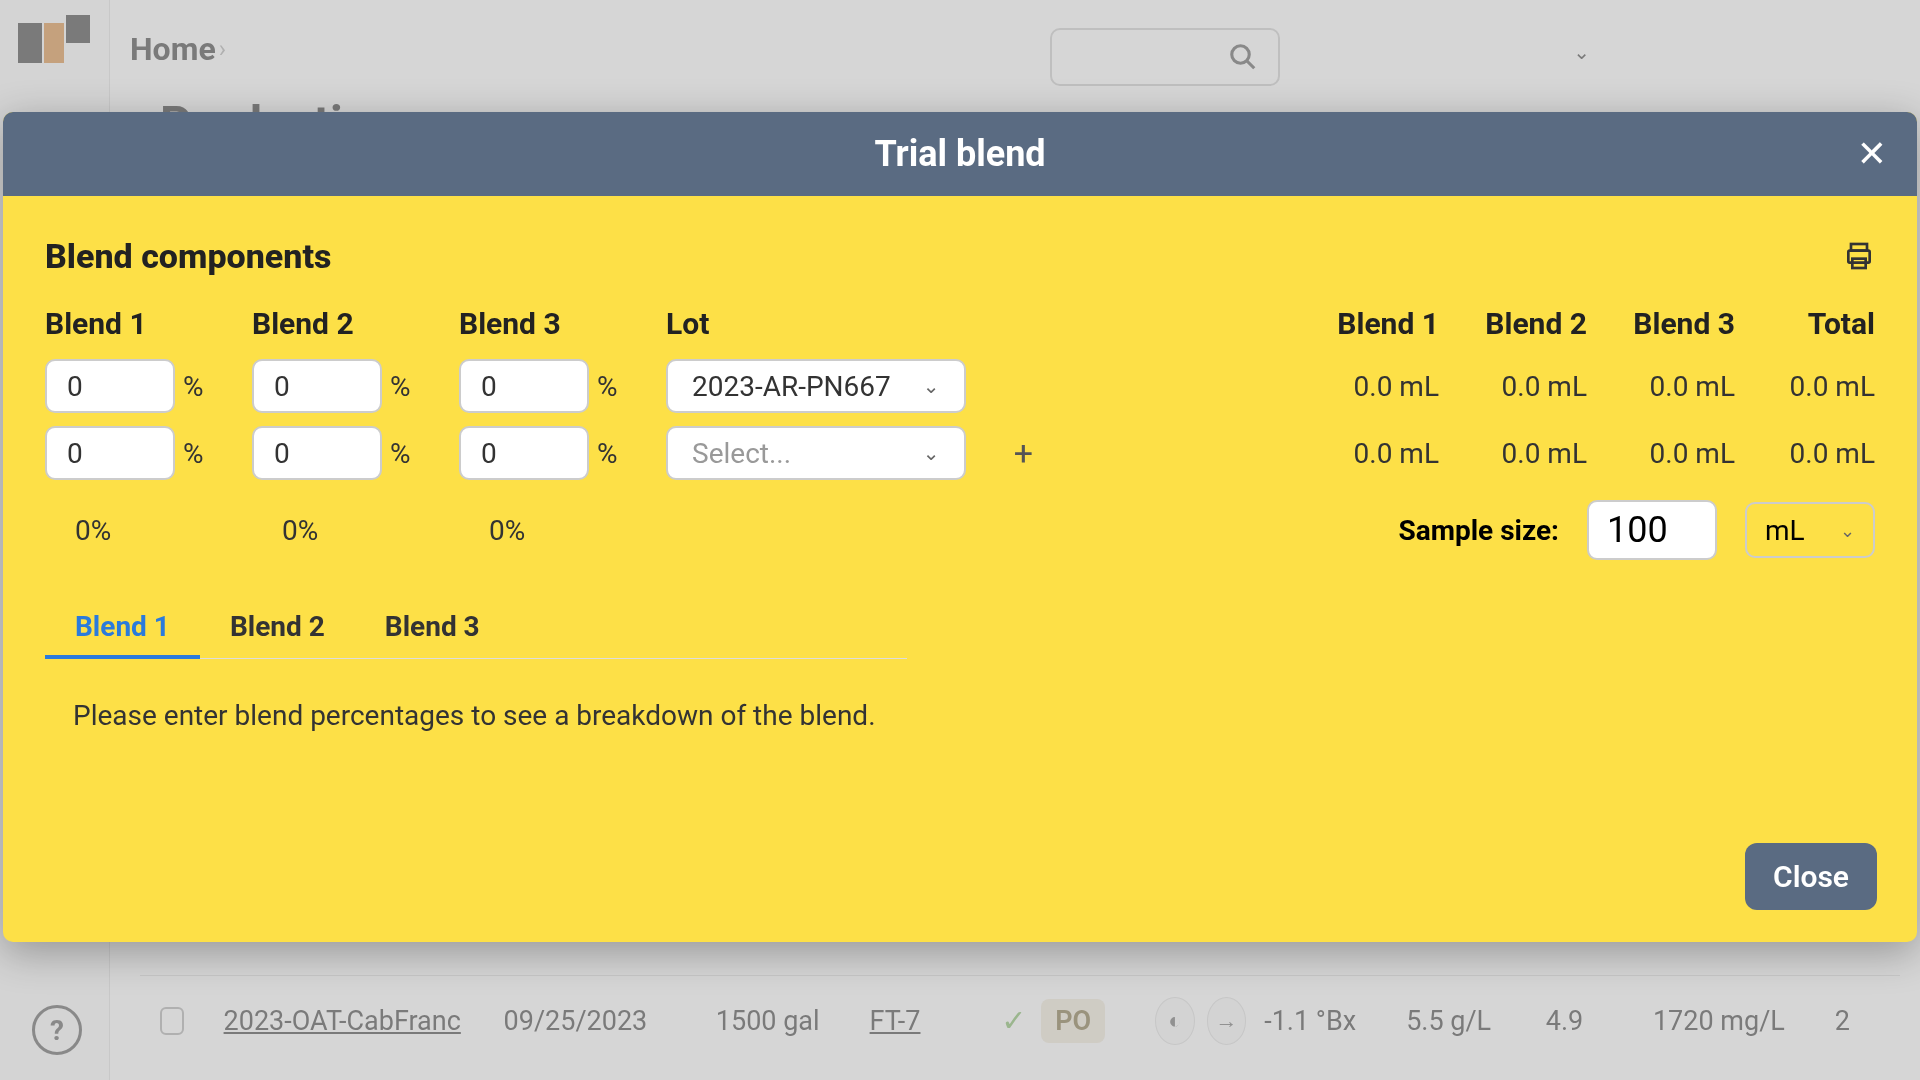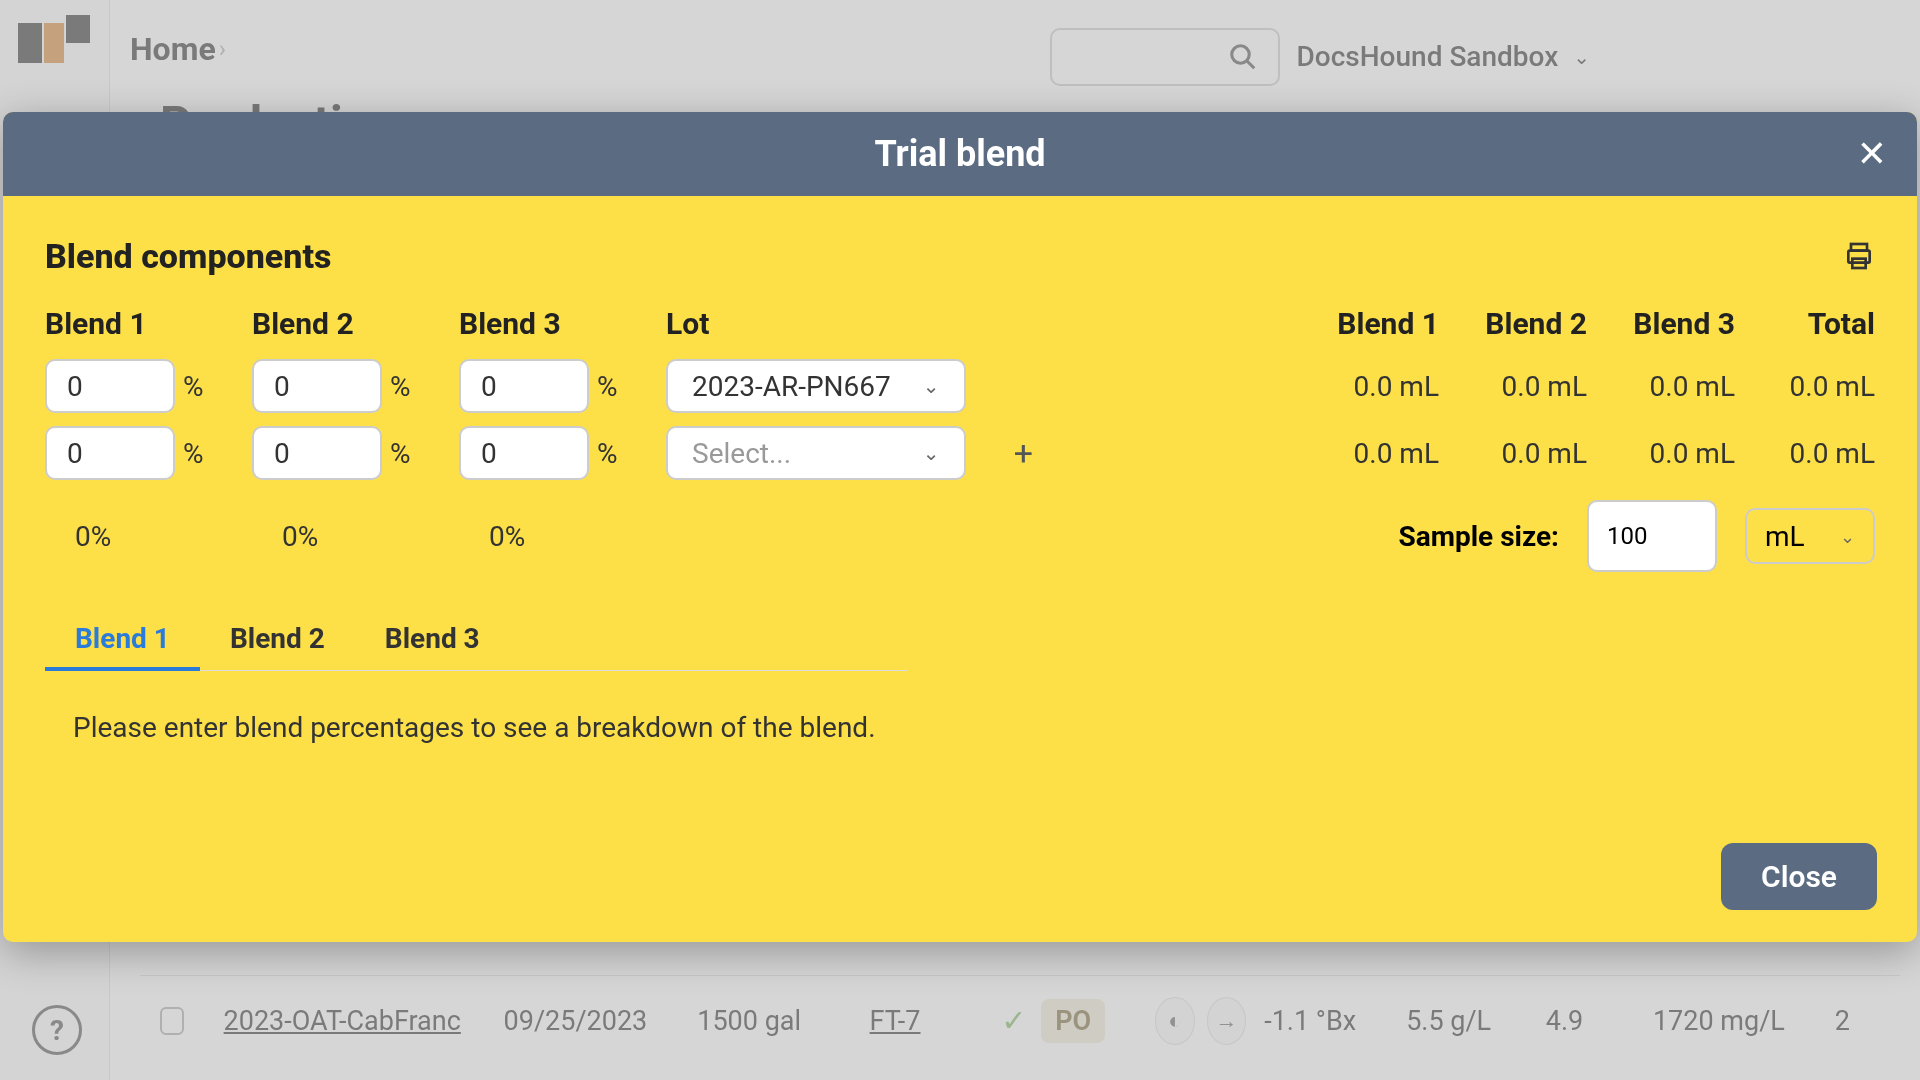--- a/index.html
+++ b/index.html
@@ -298,24 +298,24 @@
   padding-left: 30px;
 }
 .sample-size-row {
   display: flex;
   align-items: center;
   justify-content: flex-end;
   gap: 28px;
 }
 .sample-label { font-size: 28px; font-weight: 700; }
 .sample-input {
-  width: 130px; height: 72px;
+  width: 130px; height: 60px;
   border: 2px solid #ccc;
   border-radius: 10px;
-  font-size: 24px;
+  font-size: 36px;
   padding: 0 18px;
   text-align: left;
 }
 .sample-unit {
   width: 130px; height: 56px;
   border: 2px solid #ccc;
   border-radius: 10px;
   font-size: 28px;
   padding: 0 18px;
   display: flex;
@@ -355,21 +355,21 @@
   display: flex;
   justify-content: flex-end;
 }
 .close-btn {
   background: #5a6b82;
   color: #fff;
   font-size: 30px;
   font-weight: 600;
   border: none;
   border-radius: 12px;
-  padding: 16px 40px;
+  padding: 16px 28px;
   cursor: pointer;
 }
 svg { display: block; }
 </style>
 </head>
 <body>
 
 <div class="bg-page">
   <div class="bg-sidebar">
     <div class="bg-logo">
@@ -384,29 +384,28 @@
     <span class="bg-chevron">›</span>
   </div>
   <div class="bg-title">Production</div>
   <div class="bg-search">
     <svg width="30" height="30" viewBox="0 0 24 24" fill="none" stroke="#555" stroke-width="2.5">
       <circle cx="10" cy="10" r="7"></circle>
         <line x1="21" y1="21" x2="15" y2="15"></line>
     </svg>
   </div>
   <div class="bg-workspace">
-    <span>DocsHound Sandbox</span>
     <span style="font-size:20px">⌄</span>
   </div>
 
   <div class="bg-table-row row2">
     <div class="bg-checkbox"></div>
     <span class="bg-cell bg-link" style="width:230px">2023-OAT-CabFranc</span>
     <span class="bg-cell" style="width:170px">09/25/2023</span>
-    <span class="bg-cell" style="width:150px;text-align:left">1500 gal</span>
+    <span class="bg-cell" style="width:150px;text-align:right">1500 gal</span>
     <span class="bg-cell bg-link" style="width:100px">FT-7</span>
     <span class="bg-check">✓</span>
     <span class="bg-cell bg-pill">PO</span>
     <span class="bg-iconcircle">◐</span>
     <span class="bg-iconcircle">→</span>
     <span class="bg-cell" style="width:120px;text-align:right">-1.1 °Bx</span>
     <span class="bg-cell" style="width:110px">5.5 g/L</span>
     <span class="bg-cell" style="width:70px">4.9</span>
     <span class="bg-cell" style="width:150px">1720 mg/L</span>
     <span class="bg-cell">2</span>

